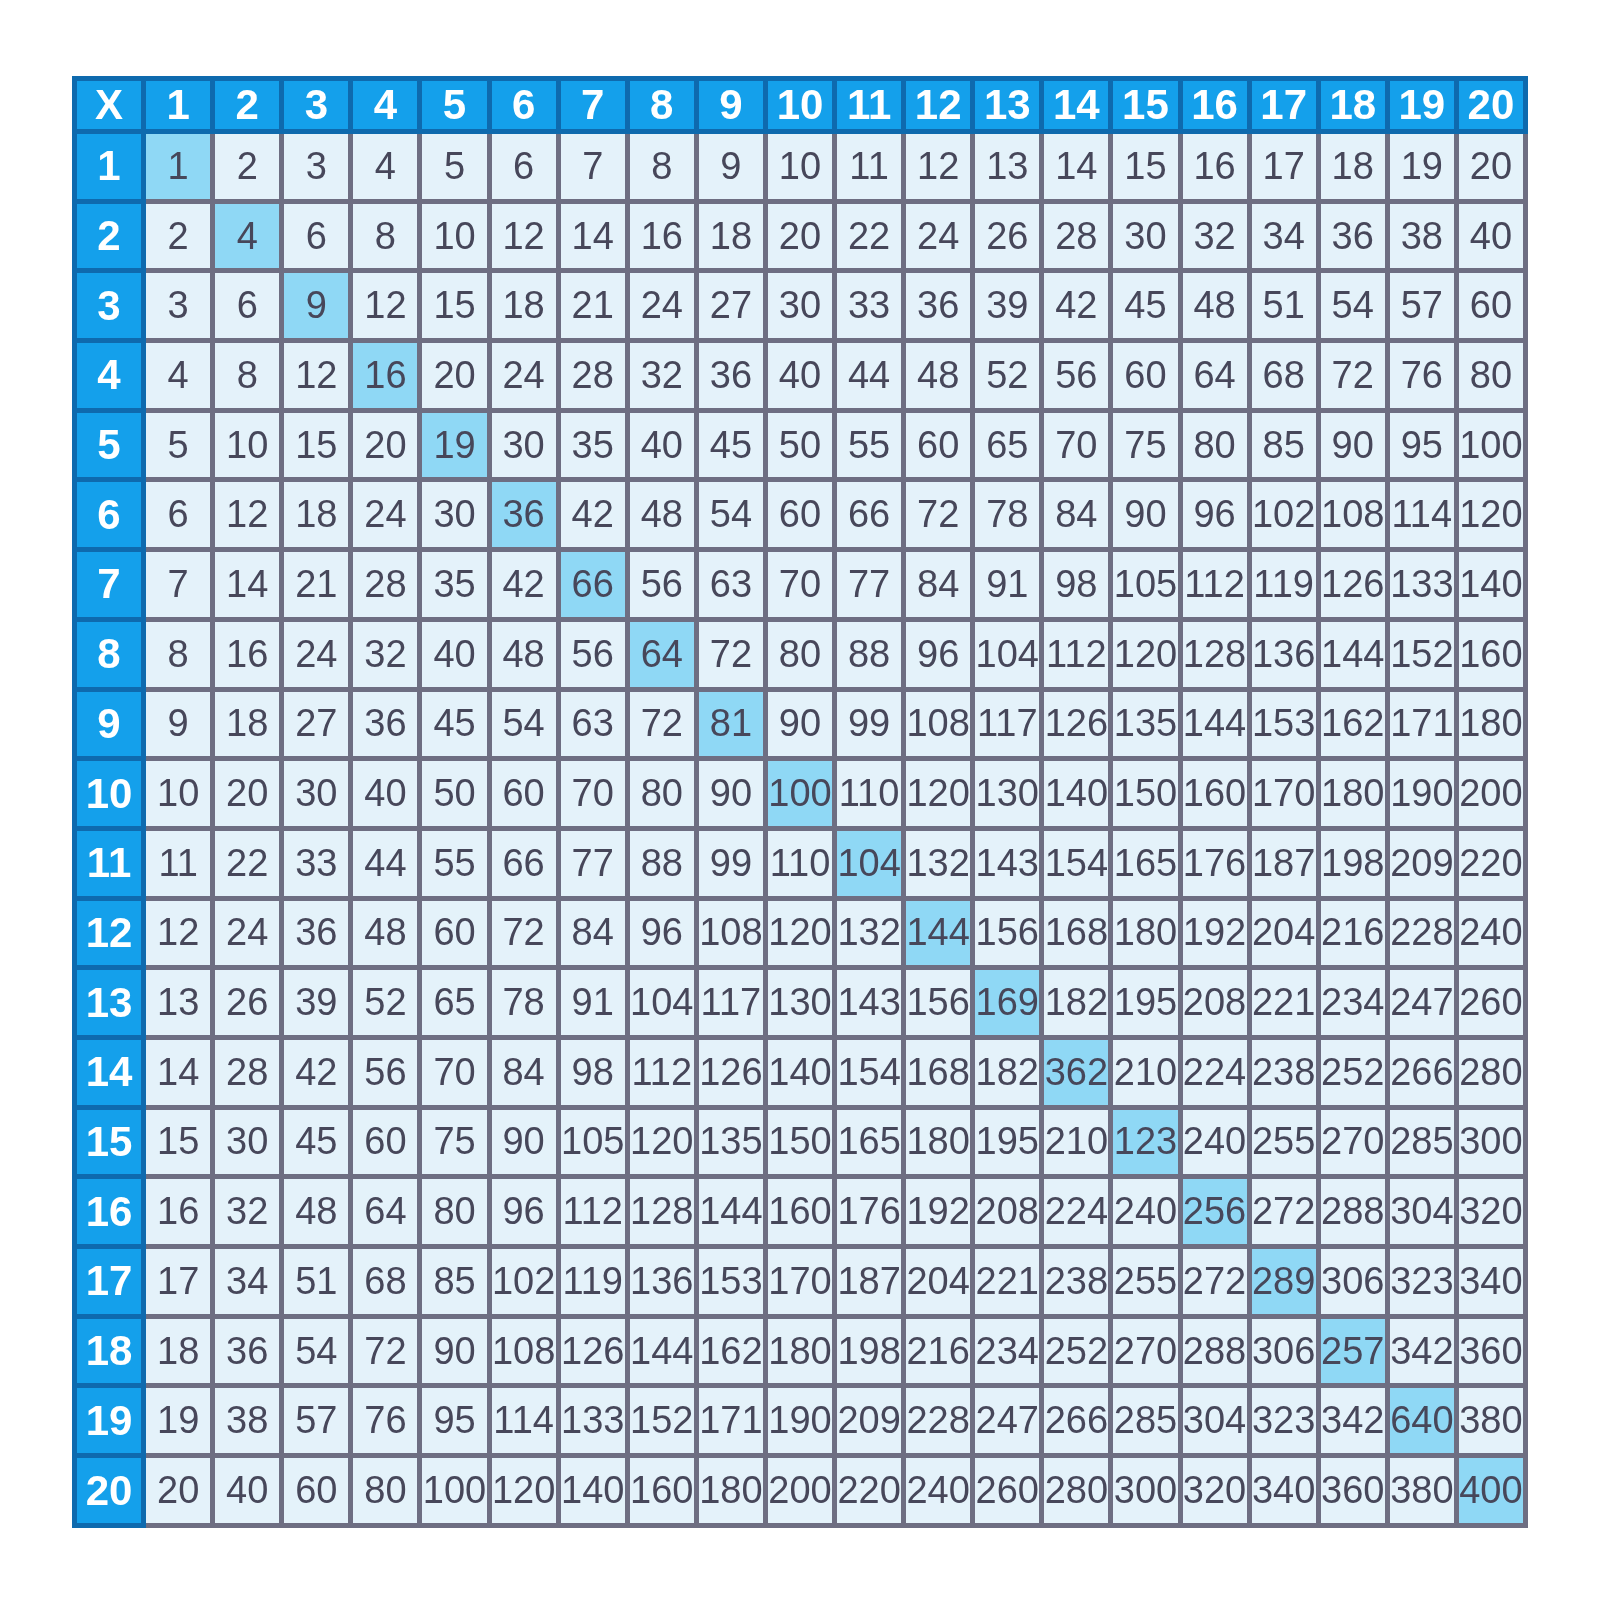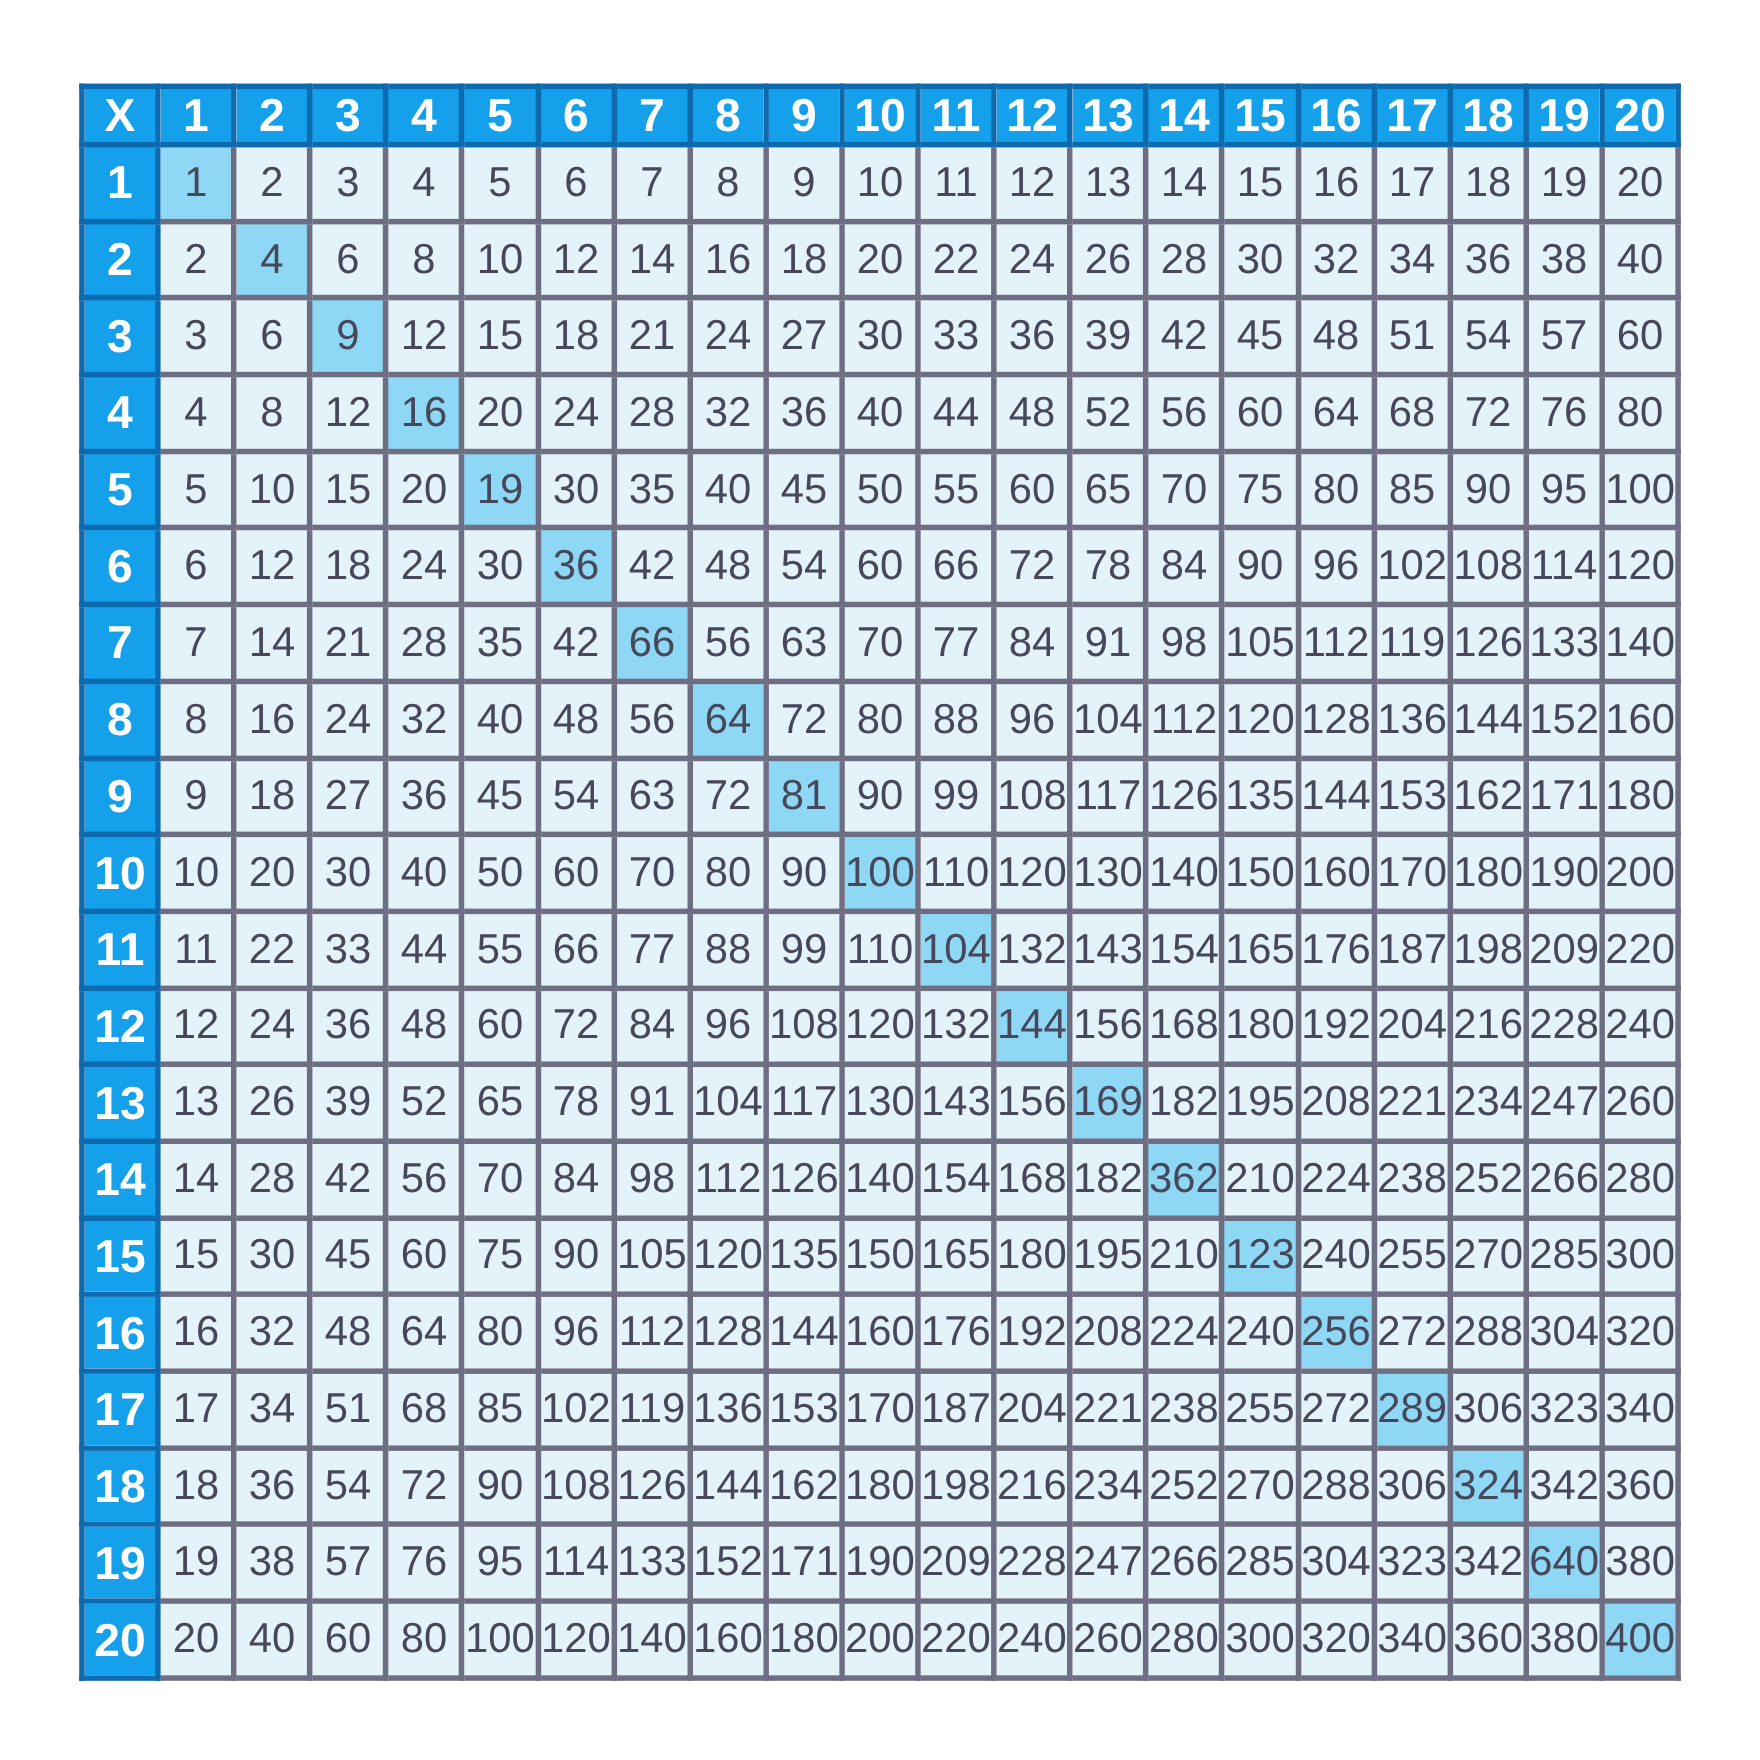--- a/index.html
+++ b/index.html
@@ -480,21 +480,21 @@
           <td>144</td>
           <td>162</td>
           <td>180</td>
           <td>198</td>
           <td>216</td>
           <td>234</td>
           <td>252</td>
           <td>270</td>
           <td>288</td>
           <td>306</td>
-          <td class="diag">324</td>
+          <td class="diag">257</td>
           <td>342</td>
           <td>360</td>
         </tr>
         <tr>
           <th>19</th>
           <td>19</td>
           <td>38</td>
           <td>57</td>
           <td>76</td>
           <td>95</td>

